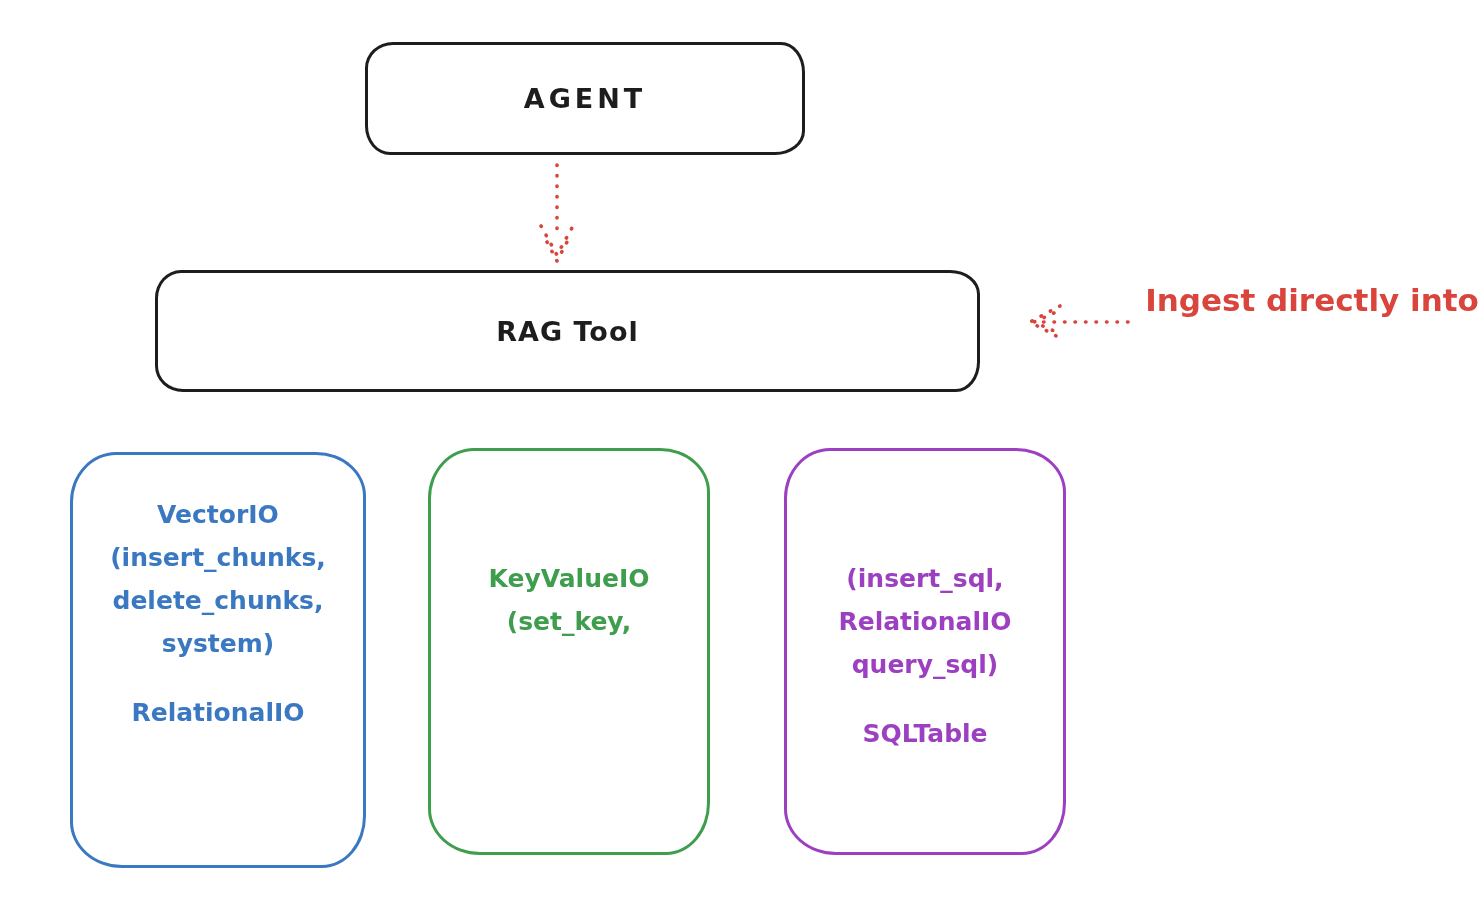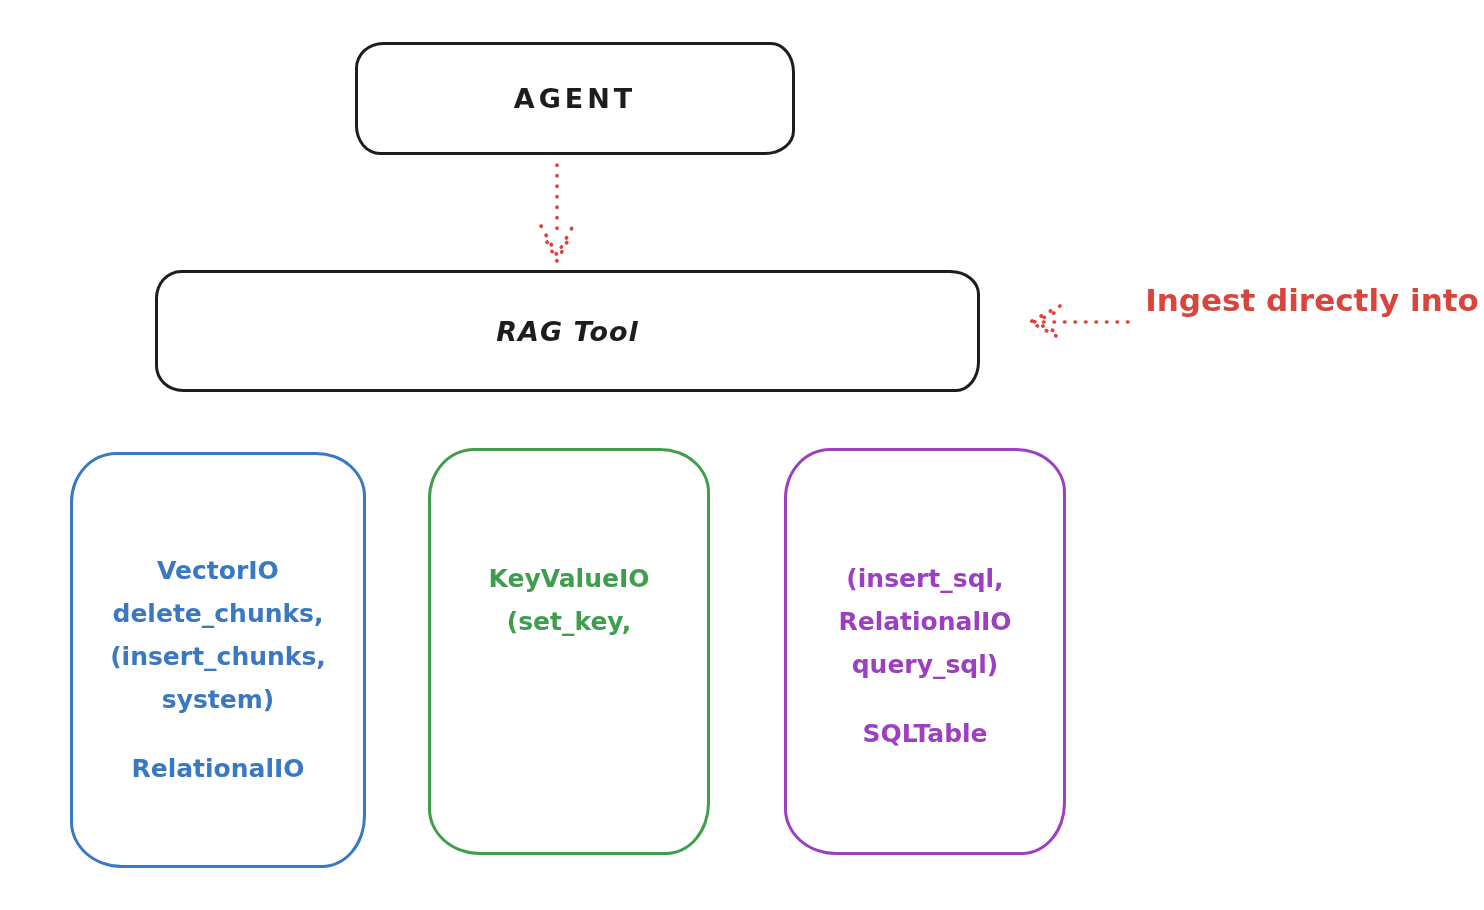--- a/index.html
+++ b/index.html
@@ -19,42 +19,42 @@
   
   .node{
     position:absolute;
     border:3px solid var(--ink);
     background:var(--bg);
     display:flex;align-items:center;justify-content:center;
     color:var(--ink);
     font-weight:700;
   }
   .agent-box{
-    left:355px;top:42px;width:440px;height:113px;
+    left:365px;top:42px;width:440px;height:113px;
     border-radius:28px 24px 30px 25px / 26px 30px 24px 29px;
     font-size:27px;letter-spacing:4px;
   }
   .rag-box{
     left:155px;top:270px;width:825px;height:122px;
     border-radius:26px 30px 24px 28px / 28px 24px 30px 26px;
-    font-size:27px;letter-spacing:1px;font-style:italic;
+    font-size:27px;letter-spacing:1px;
   }
 
   
   .provider{
     position:absolute;
     background:var(--bg);
     border-style:solid;border-width:3.5px;
     border-radius:46px 50px 44px 52px / 50px 44px 52px 46px;
     display:flex;flex-direction:column;align-items:center;
     text-align:center;
     font-weight:700;font-size:25px;line-height:43px;
   }
   .provider .spacer{height:26px;}
-  .provider-blue{left:70px;top:452px;width:296px;height:416px;border-color:var(--blue);color:var(--blue);padding-top:94px;}
+  .provider-blue{left:70px;top:452px;width:296px;height:416px;border-color:var(--blue);color:var(--blue);padding-top:38px;}
   .provider-green{left:428px;top:448px;width:282px;height:407px;border-color:var(--green);color:var(--green);padding-top:106px;}
   .provider-purple{left:784px;top:448px;width:282px;height:407px;border-color:var(--purple);color:var(--purple);padding-top:106px;}
 
   
   .annotation-text{
     position:absolute;left:1140px;top:282px;width:344px;
     color:var(--red);font-weight:700;font-size:31px;line-height:37px;
     text-align:center;
   }
 
@@ -92,22 +92,22 @@
     <polyline points="44,6 14,22 44,38"></polyline>
     <polyline points="38,13 18,22 38,31"></polyline>
   </svg>
 
   <div class="annotation-text">
     <div>Ingest directly into</div>
   </div>
 
   <div class="provider provider-blue">
     <div>VectorIO</div>
+    <div>(insert_chunks,</div>
     <div>delete_chunks,</div>
-    <div>(insert_chunks,</div>
     <div>system)</div>
     <div class="spacer"></div>
     <div>RelationalIO</div>
   </div>
 
   <div class="provider provider-green">
     <div>KeyValueIO</div>
     <div>(set_key,</div>
     <div class="spacer"></div>
   </div>

